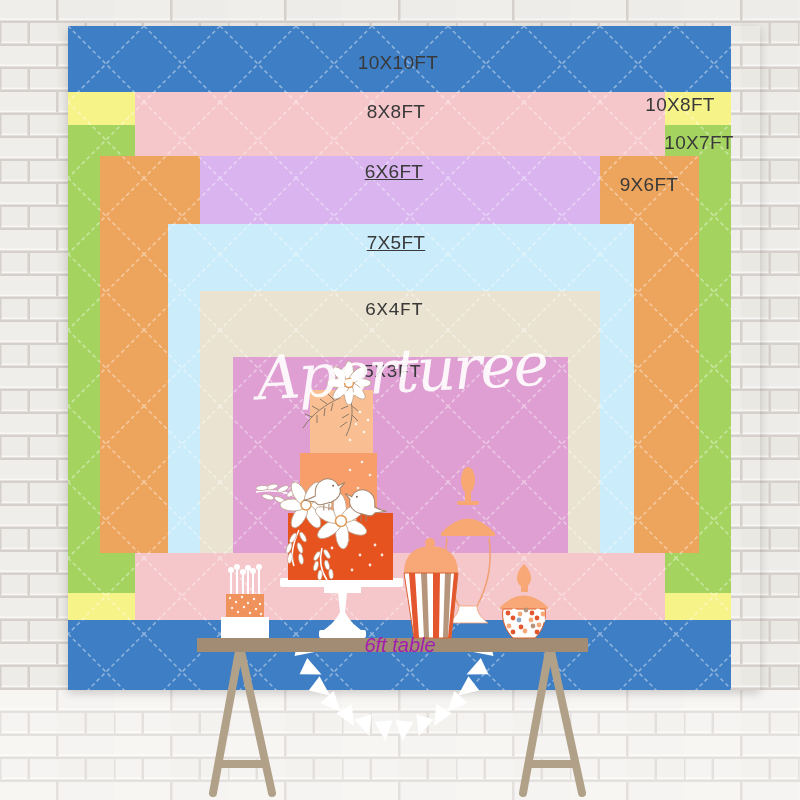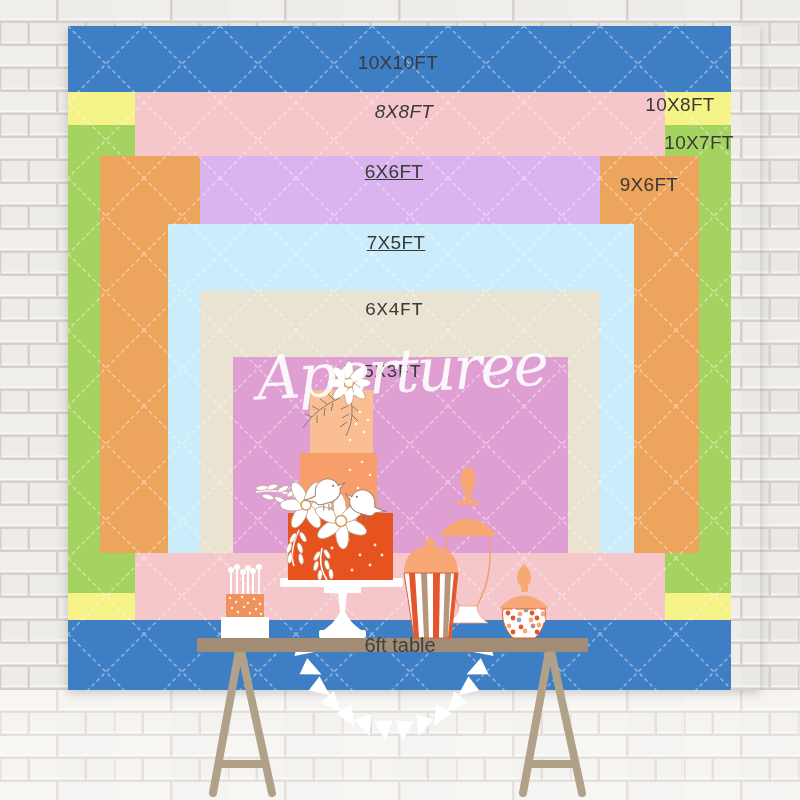--- a/index.html
+++ b/index.html
@@ -21,31 +21,31 @@
   .lay-6x4{left:132px;top:265px;width:400px;height:262px;background:#ebe3d1;}
   .lay-5x3{left:165px;top:331px;width:335px;height:196px;background:#df9fd3;}
 
   .lattice{position:absolute;left:0;top:0;pointer-events:none;}
 
   .size-label{position:absolute;transform:translate(-50%,-50%);
               font-size:19px;color:#393939;white-space:nowrap;letter-spacing:.3px;}
   .lbl-10x10{left:330px;top:37px;}
   .lbl-10x8{left:612px;top:79px;}
   .lbl-10x7{left:631px;top:117px;}
-  .lbl-8x8{left:336px;top:86px;font-style:italic;}
+  .lbl-8x8{left:328px;top:86px;}
   .lbl-9x6{left:581px;top:159px;}
   .lbl-6x6{left:326px;top:146px;text-decoration:underline;}
   .lbl-7x5{left:328px;top:217px;text-decoration:underline;}
   .lbl-6x4{left:326px;top:284px;font-family:Liberation Mono, monospace;}
   .lbl-5x3{left:324px;top:346px;font-family:Liberation Mono, monospace;}
 
   .scene{position:absolute;left:0;top:0;}
 
   .table-label{position:absolute;left:400px;top:645px;transform:translate(-50%,-50%);
-               font-size:20px;color:#404040;white-space:nowrap;}
+               font-size:20px;color:#a21caf;white-space:nowrap;font-style:italic;}
 
   .watermark{position:absolute;left:210px;top:336px;width:384px;text-align:center;
              font-family:"DejaVu Serif",serif;font-style:italic;font-size:60px;
              color:rgba(255,255,255,.9);transform:rotate(-3deg);letter-spacing:-2px;
              pointer-events:none;}
 </style>
 </head>
 <body>
 
 <svg class="wall" width="800" height="800" viewBox="0 0 800 800">

